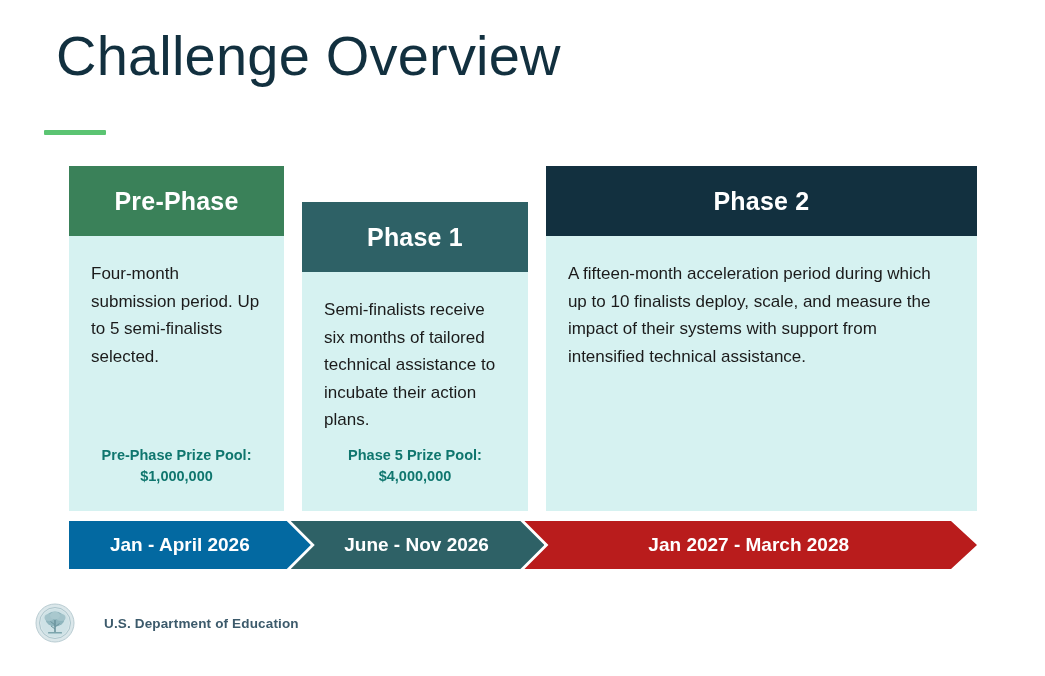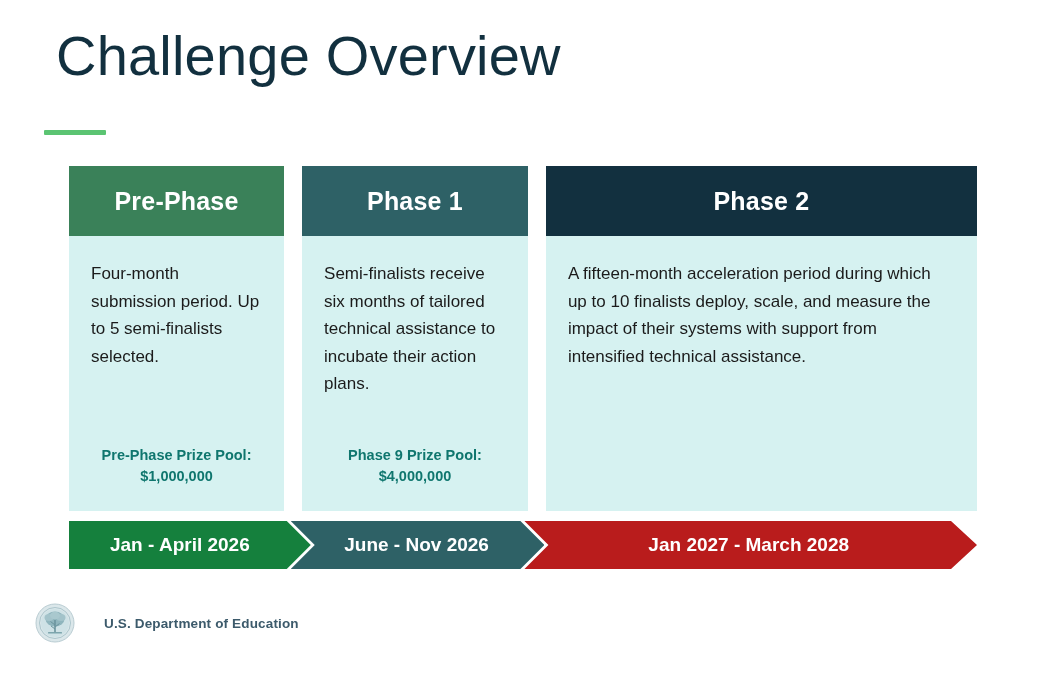--- a/index.html
+++ b/index.html
@@ -50,21 +50,21 @@
     align-items: stretch;
     height: 345px;
     gap: 18px;
   }
   .col {
     display: flex;
     flex-direction: column;
     background: #d6f2f1;
   }
   .col-pre   { width: 219px; }
-  .col-p1    { width: 230px; }
+  .col-p1    { width: 230px; margin-top: 36px; }
   .col-p2    { width: 439px; }
 
   .col-header {
     height: 70px;
     display: flex;
     align-items: center;
     justify-content: center;
     color: #ffffff;
     font-size: 25px;
     font-weight: bold;
@@ -116,21 +116,21 @@
     color: #ffffff;
     font-size: 19px;
     font-weight: bold;
     box-sizing: border-box;
     position: relative;
   }
   .chev span { position: relative; z-index: 2; }
 
   .chev-1 {
     width: 243px;
-    background: #15803d;
+    background: #0369a1;
     clip-path: polygon(0 0, calc(100% - 24px) 0, 100% 50%, calc(100% - 24px) 100%, 0 100%);
     padding-right: 20px;
   }
   .chev-2 {
     width: 255px;
     margin-left: -20px;
     background: #2e6166;
     clip-path: polygon(0 0, calc(100% - 24px) 0, 100% 50%, calc(100% - 24px) 100%, 0 100%, 24px 50%);
     padding-right: 16px;
     padding-left: 14px;
@@ -185,21 +185,21 @@
           <span class="amount">$1,000,000</span>
         </div>
       </div>
     </div>
 
     <div class="col col-p1">
       <div class="col-header hdr-teal">Phase 1</div>
       <div class="col-body">
         <p>Semi-finalists receive six months of tailored technical assistance to incubate their action plans.</p>
         <div class="prize">
-          <span>Phase 9 Prize Pool:</span>
+          <span>Phase 5 Prize Pool:</span>
           <span class="amount">$4,000,000</span>
         </div>
       </div>
     </div>
 
     <div class="col col-p2">
       <div class="col-header hdr-navy">Phase 2</div>
       <div class="col-body">
         <p>A fifteen-month acceleration period during which up to 10 finalists deploy, scale, and measure the impact of their systems with support from intensified technical assistance.</p>
       </div>

